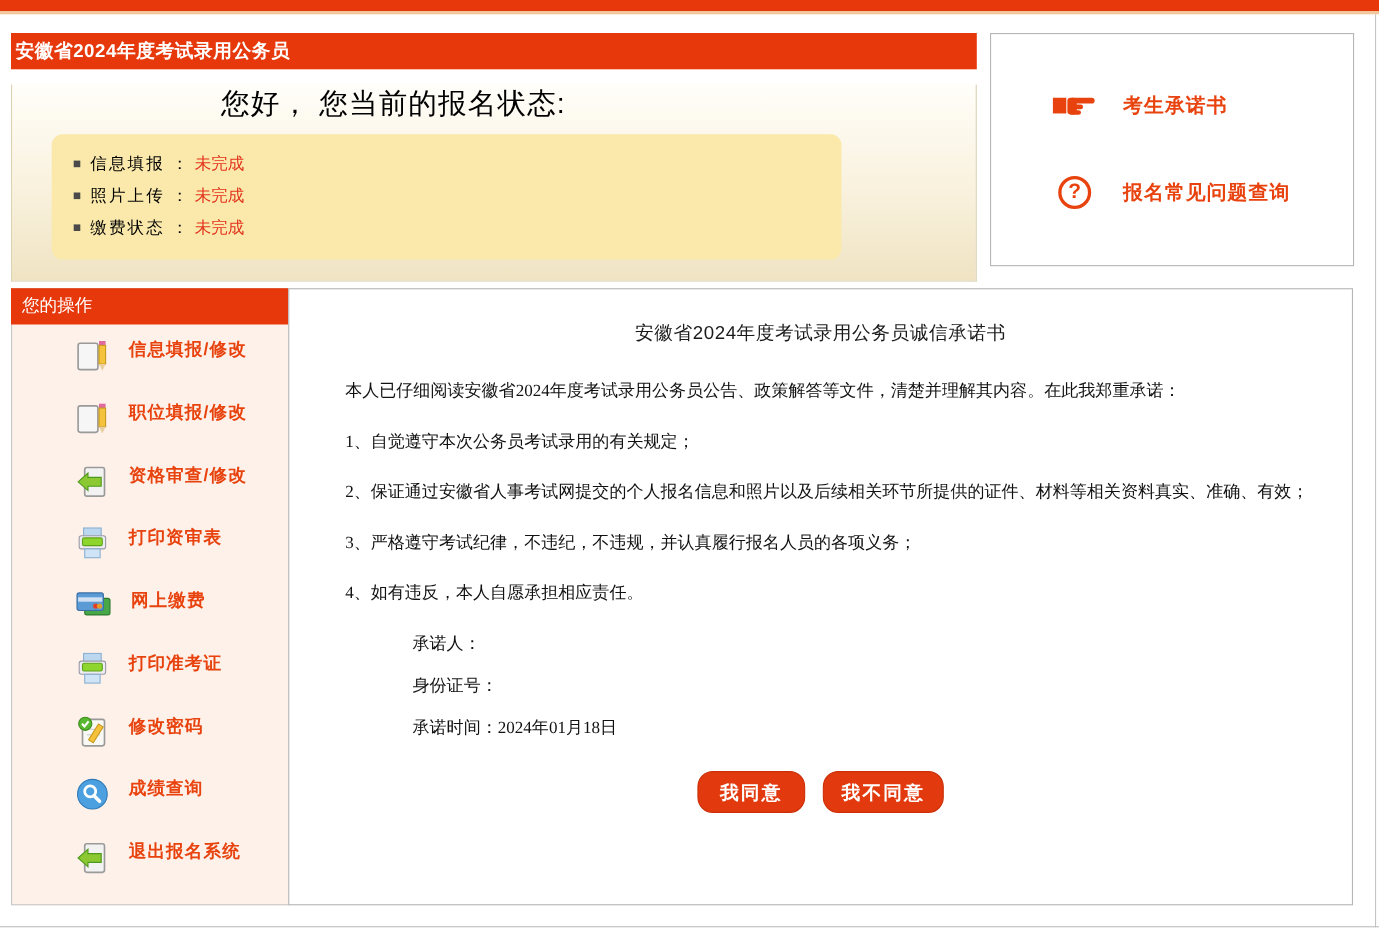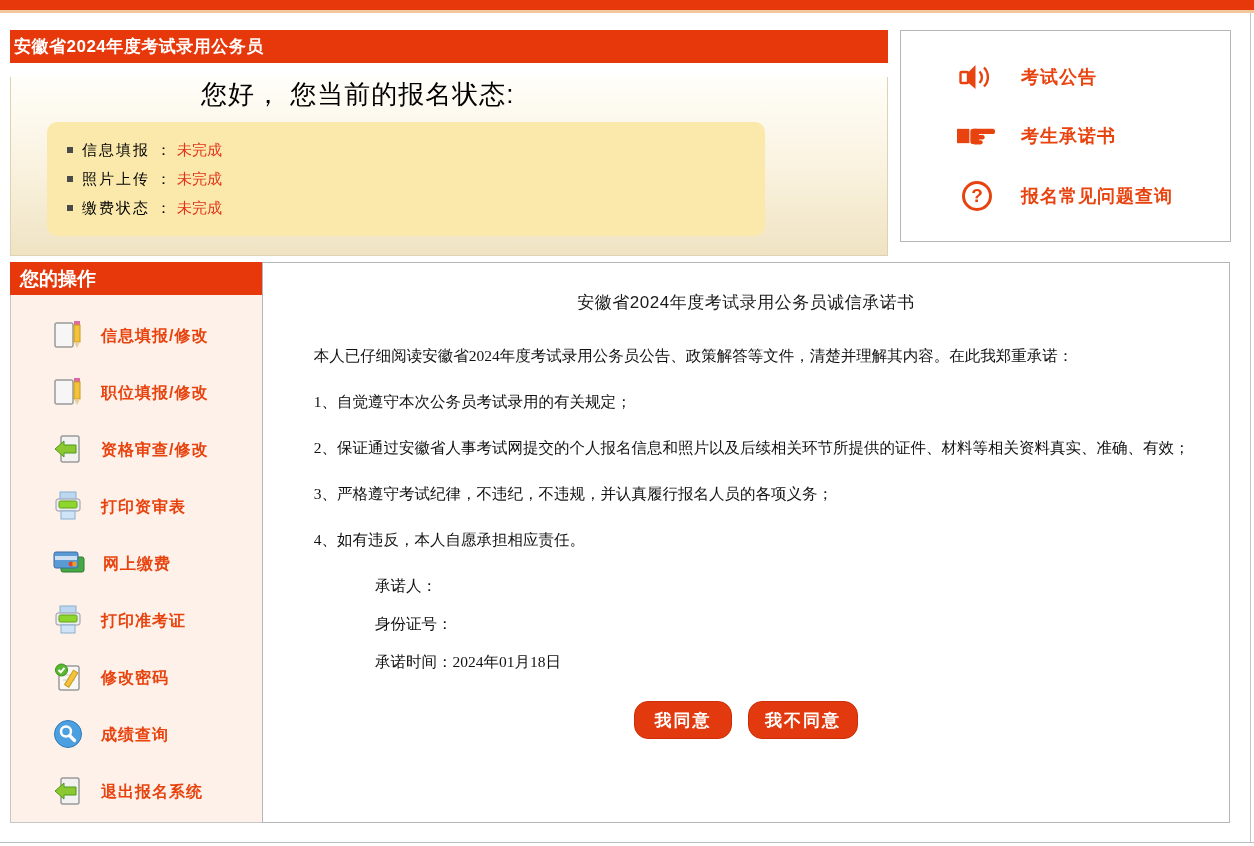--- a/index.html
+++ b/index.html
@@ -69,27 +69,27 @@
     display:flex;align-items:center;justify-content:center;
   }
 
   
   .sidebar{
     position:absolute;left:10px;top:262px;width:253px;height:561px;
     background:var(--sidebar-bg);border:1px solid #c6c6c6;
   }
   .sidebar .hd{
     height:33px;background:var(--accent);color:#fff;
-    font-size:19px;font-weight:bold;line-height:33px;padding-left:10px;
+    font-size:16px;font-weight:normal;line-height:33px;padding-left:10px;
     margin:-1px -1px 0 -1px;
   }
   .side-list{padding-top:13px;}
   .side-item{
-    height:57px;display:flex;align-items:center;gap:18px;
-    padding-left:42px;cursor:pointer;
+    height:57px;display:flex;align-items:flex-start;gap:18px;
+    padding-left:58px;cursor:pointer;
   }
   .side-item .txt{font-size:16px;font-weight:bold;color:var(--link-red);letter-spacing:1px;}
 
   
   .main-panel{
     position:absolute;left:262px;top:262px;width:968px;height:561px;
     background:#fff;border:1px solid var(--border-gray);
     padding:22px 12px 0 12px;
     font-family:"Liberation Serif","DejaVu Serif",serif;
   }
@@ -141,31 +141,20 @@
       <div class="status-item">
         <span class="bullet"></span><span class="lbl">缴费状态</span><span class="sep">：</span><span class="val">未完成</span>
       </div>
     </div>
   </div>
 </div>
 
 <div class="quick-links">
   <div class="qlink">
     <span class="q-icon">
-      <svg width="36" height="30" viewBox="0 0 36 30">
-        <rect x="1.5" y="10" width="7.5" height="11" rx="1" fill="none" stroke="#e8430e" stroke-width="2.4"></rect>
-        <polygon points="9,10.5 16.5,3 16.5,27 9,20.5" fill="#e8430e"></polygon>
-        <path d="M20.5 9.5 a8 8 0 0 1 0 11.5" fill="none" stroke="#e8430e" stroke-width="2.4"></path>
-        <path d="M25 5.5 a13.5 13.5 0 0 1 0 19" fill="none" stroke="#e8430e" stroke-width="2.4"></path>
-      </svg>
-    </span>
-    <span class="txt">考试公告</span>
-  </div>
-  <div class="qlink">
-    <span class="q-icon">
       <svg width="42" height="28" viewBox="0 0 42 28">
         <rect x="0" y="6.5" width="13" height="15" fill="#e8430e"></rect>
         <rect x="14" y="6.5" width="9" height="16" rx="3" fill="#e8430e"></rect>
         <rect x="16" y="6.5" width="24" height="5.5" rx="2.7" fill="#e8430e"></rect>
         <rect x="16" y="13" width="13" height="4.6" rx="2.3" fill="#e8430e"></rect>
         <rect x="16" y="18.4" width="11" height="4.4" rx="2.2" fill="#e8430e"></rect>
       </svg>
     </span>
     <span class="txt">考生承诺书</span>
   </div>

